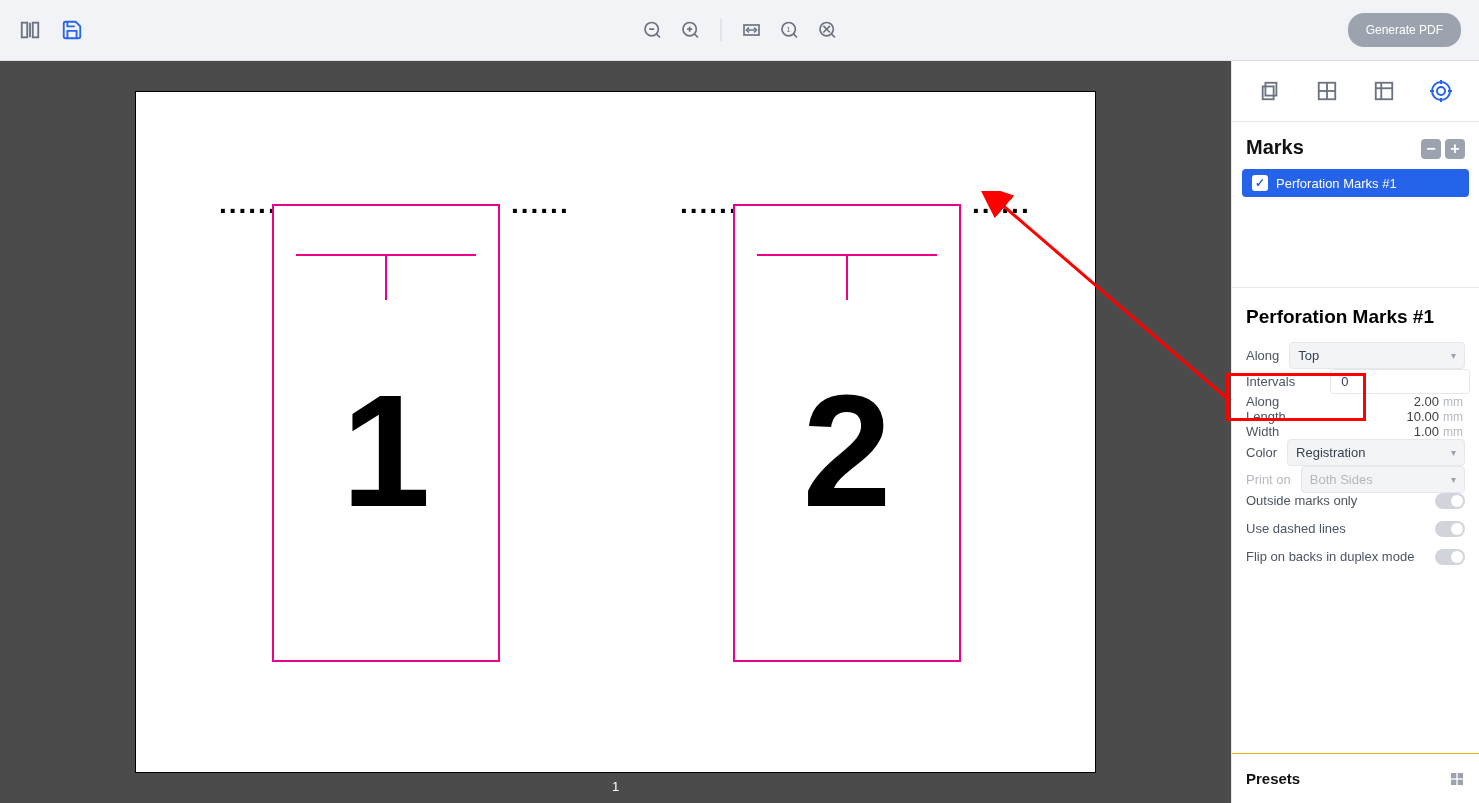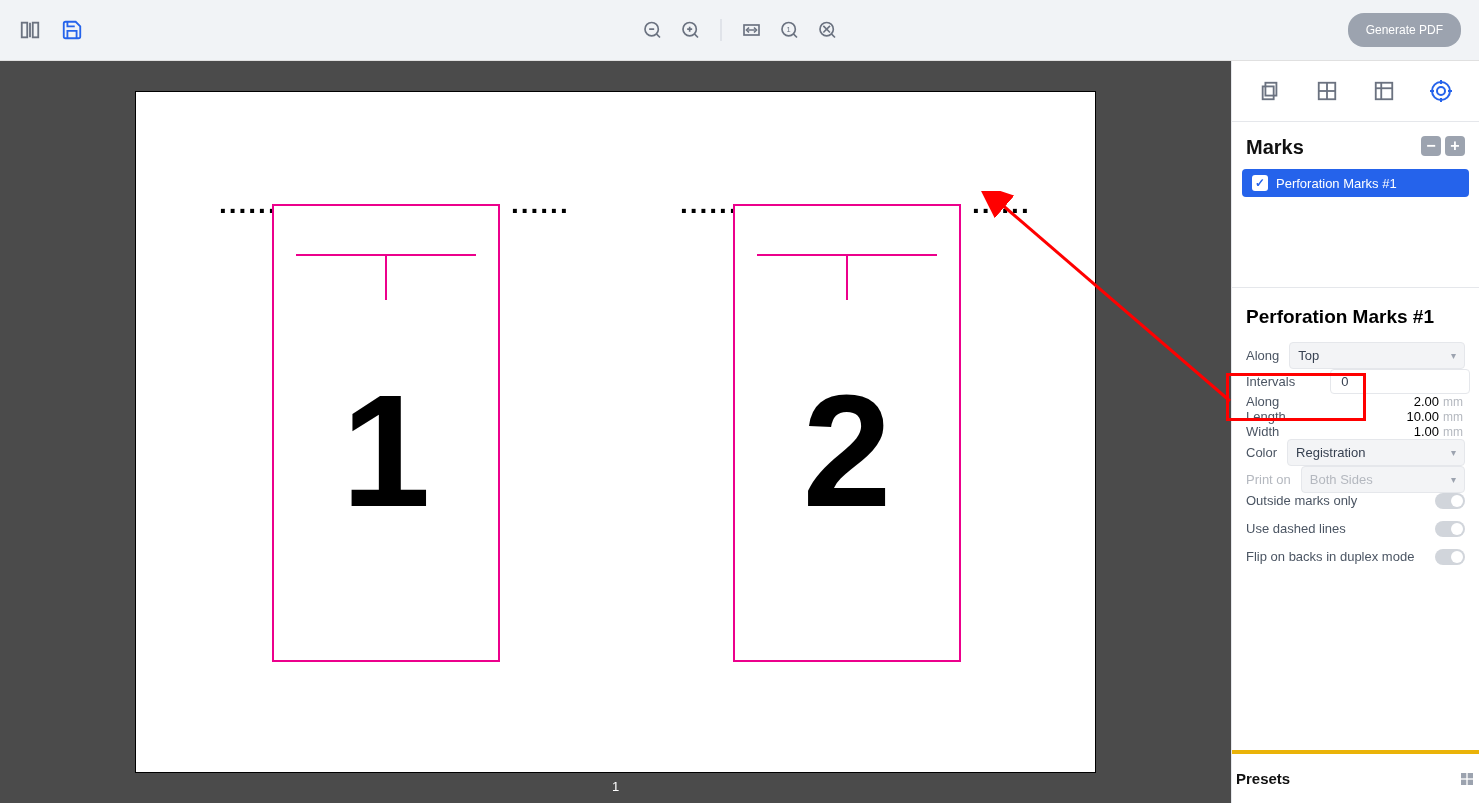--- a/index.html
+++ b/index.html
@@ -70,21 +70,21 @@
   display: flex; flex-direction: column;
 }
 .sidebar-tabs {
   height: 61px; display: flex; align-items: center; justify-content: space-around;
   border-bottom: 1px solid #e5e7eb; padding: 0 10px;
 }
 .sidebar-tab { width: 28px; height: 28px; display: flex; align-items: center; justify-content: center; color: #6b7280; cursor: pointer; }
 .sidebar-tab.active { color: #2563eb; }
 
 .panel-header {
-  display: flex; align-items: flex-start; justify-content: space-between;
+  display: flex; align-items: flex-end; justify-content: space-between;
   padding: 14px 14px 10px 14px;
 }
 .panel-title { font-size: 20px; font-weight: 700; color: #111; }
 .panel-header-btns { display: flex; gap: 4px; }
 .sq-btn {
   width: 20px; height: 20px; border-radius: 4px; background: #9ca3af;
   color: #fff; display: flex; align-items: center; justify-content: center;
   font-size: 16px; font-weight: 700; cursor: pointer; line-height: 1;
 }
 
@@ -116,38 +116,38 @@
   display: flex; justify-content: space-between; align-items: center; cursor: pointer;
 }
 .select.disabled { color: #b4b8bf; cursor: default; gap: 8px; }
 .select .caret { font-size: 10px; color: #9ca3af; }
 .num-input {
   width: 72px; text-align: right; border: 1px solid #e5e7eb; border-radius: 4px;
   padding: 4px 6px; font-size: 13px; color: #374151; background: #fff;
 }
 .unit { color: #b4b8bf; margin-left: 4px; font-size: 12px; min-width: 22px; text-align: left; }
 .val-num { display: flex; align-items: center; }
-.val-text { color: #000000; }
+.val-text { color: #404040; }
 
 .toggle-row {
   display: flex; align-items: flex-start; justify-content: space-between;
   font-size: 13px; color: #4b5563; margin-bottom: 12px;
 }
 .toggle {
   width: 30px; height: 16px; background: #d1d5db; border-radius: 999px;
   position: relative; cursor: pointer;
 }
 .toggle .knob {
   position: absolute; width: 12px; height: 12px; border-radius: 50%;
   background: #fff; top: 2px; right: 2px;
 }
 
 .presets {
-  margin-top: auto; border-top: 4px solid #eab308;
-  padding: 16px 4px; display: flex; align-items: center; justify-content: space-between;
+  margin-top: auto; border-top: 1px solid #eab308;
+  padding: 16px 14px; display: flex; align-items: center; justify-content: space-between;
 }
 .presets-title { font-size: 15px; font-weight: 700; color: #111; }
 .presets-icon { color: #9ca3af; }
 
 svg { display: block; }
 </style>
 </head>
 <body>
 
 <div class="top-toolbar">

